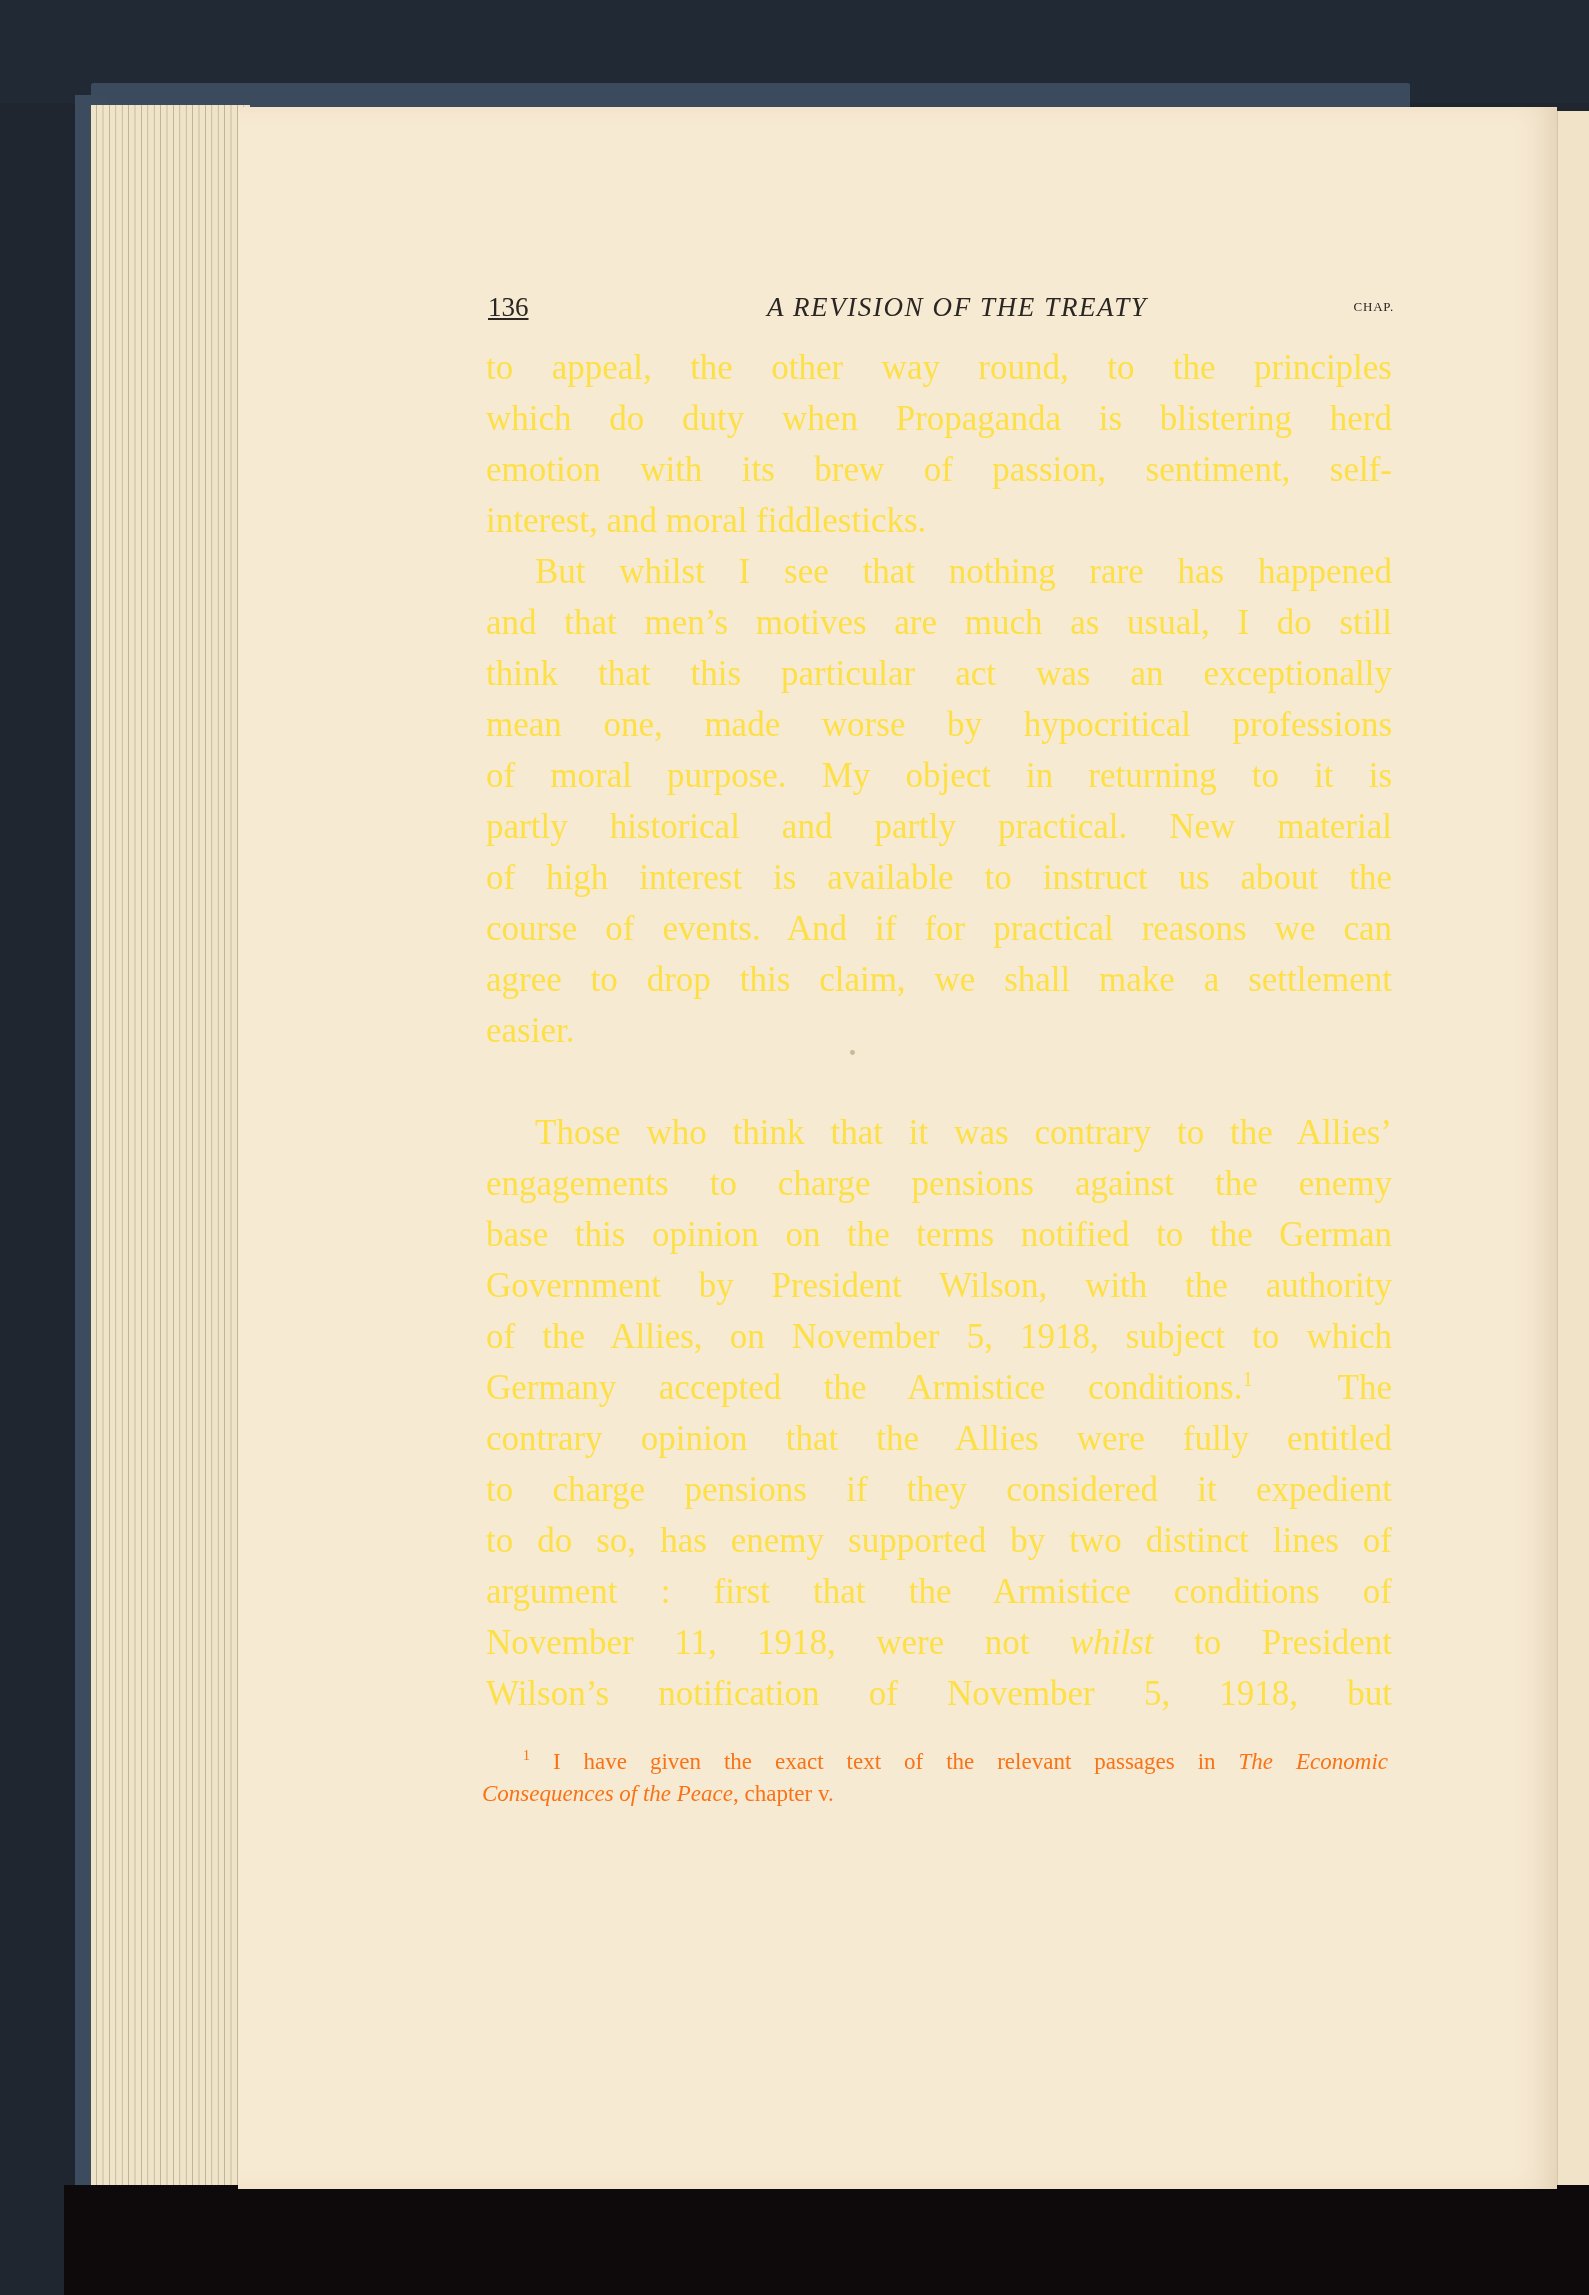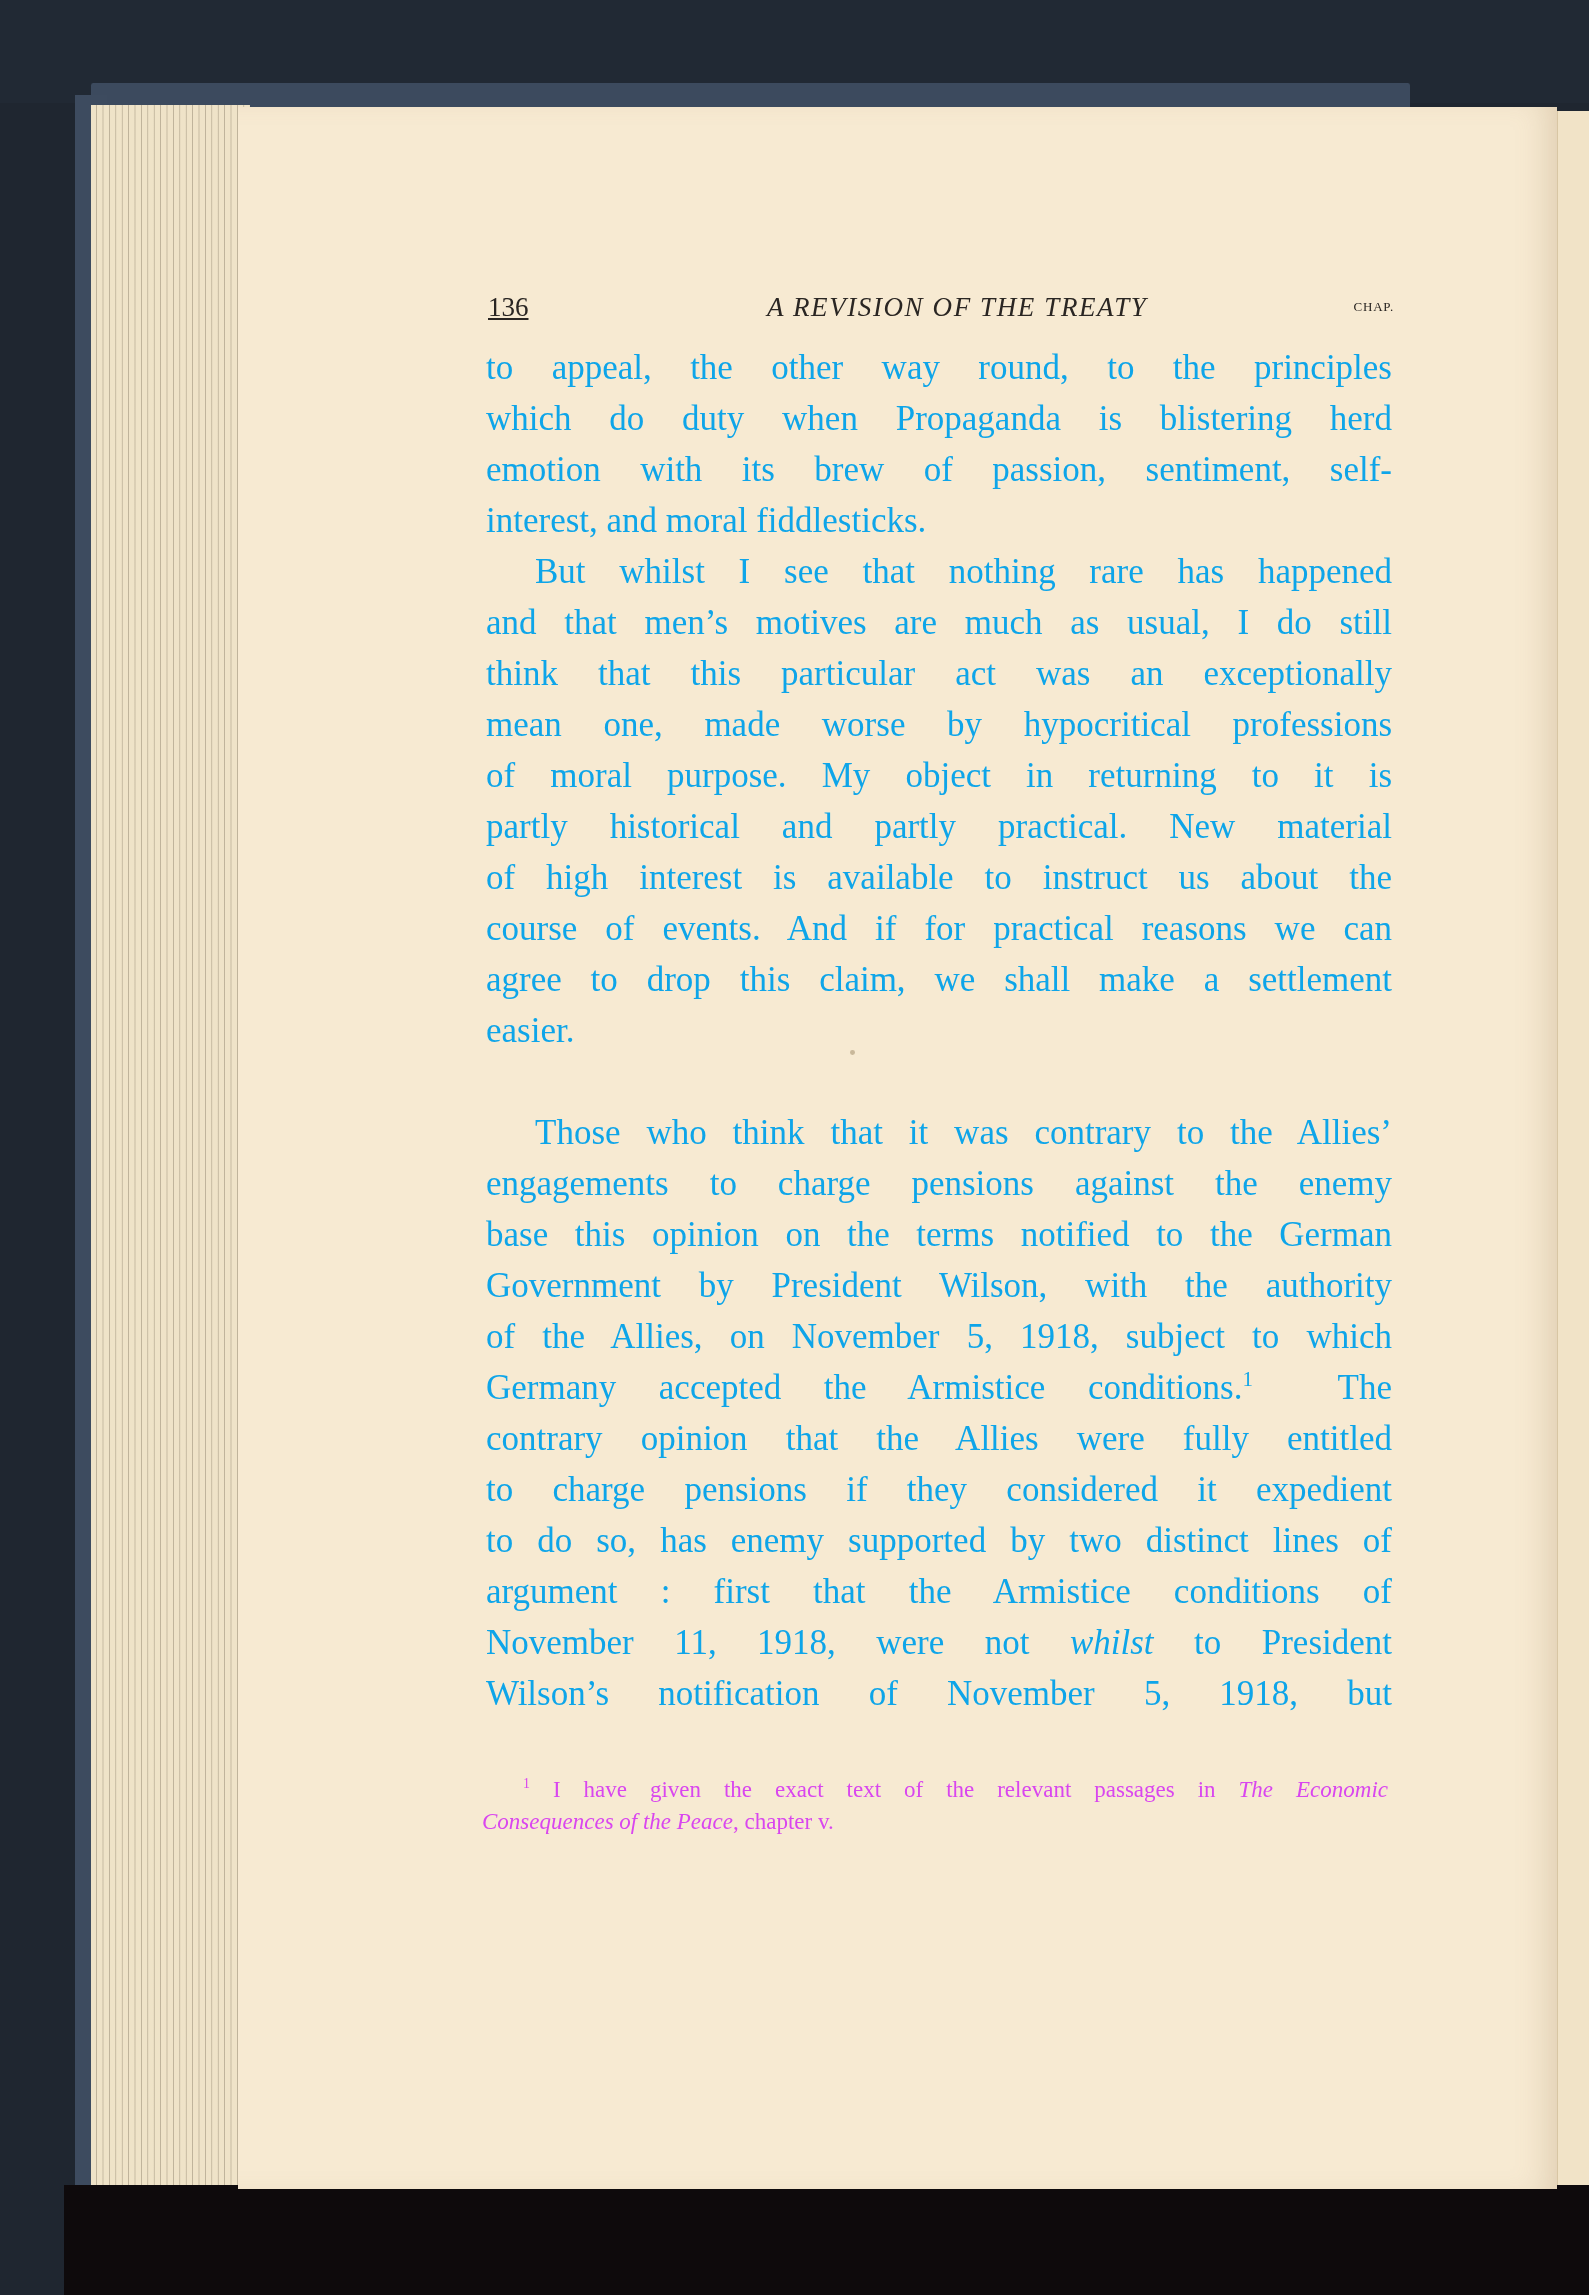--- a/index.html
+++ b/index.html
@@ -40,30 +40,30 @@
   .header {
     position:absolute; top:292px; left:488px; width:906px; height:32px;
     color:#2a2623;
   }
   .page-number { position:absolute; left:0; top:0; font-size:27px;text-decoration:underline; }
   .running-title { position:absolute; left:234px; top:0; font-size:27px; font-style:italic; letter-spacing:1.6px;margin-left:45px; }
   .chap-label { position:absolute; right:0; top:7px; font-size:13px; font-variant:small-caps; letter-spacing:0.8px; }
 
   .body-text {
     position:absolute; left:486px; top:342px; width:906px;
-    color:#0ea5e9; font-size:35px; line-height:51px;
+    color:#fde047; font-size:35px; line-height:51px;
     text-align:justify;
   }
   .line { display:block; text-align:justify; text-align-last:justify; white-space:nowrap; height:51px; }
   .line.last { text-align-last:left; }
   .line.indent { padding-left:49px; }
   .gap { height:51px; }
   .footnote {
     position:absolute; left:482px; top:1746px; width:906px;
-    color:#d946ef; font-size:23px; line-height:32px;margin-top:28px;
+    color:#f97316; font-size:23px; line-height:32px;
   }
   .fn-line { display:block; text-align:justify; text-align-last:justify; white-space:nowrap; }
   .fn-line.last { text-align-last:left; }
   .fn-line.indent { padding-left:41px; }
   sup { font-size:60%; vertical-align:super; line-height:0; }
   .dot { position:absolute; width:4.8px; height:4.8px; border-radius:2.4px; background:#c9b89a; }
 </style>
 </head>
 <body>
 

